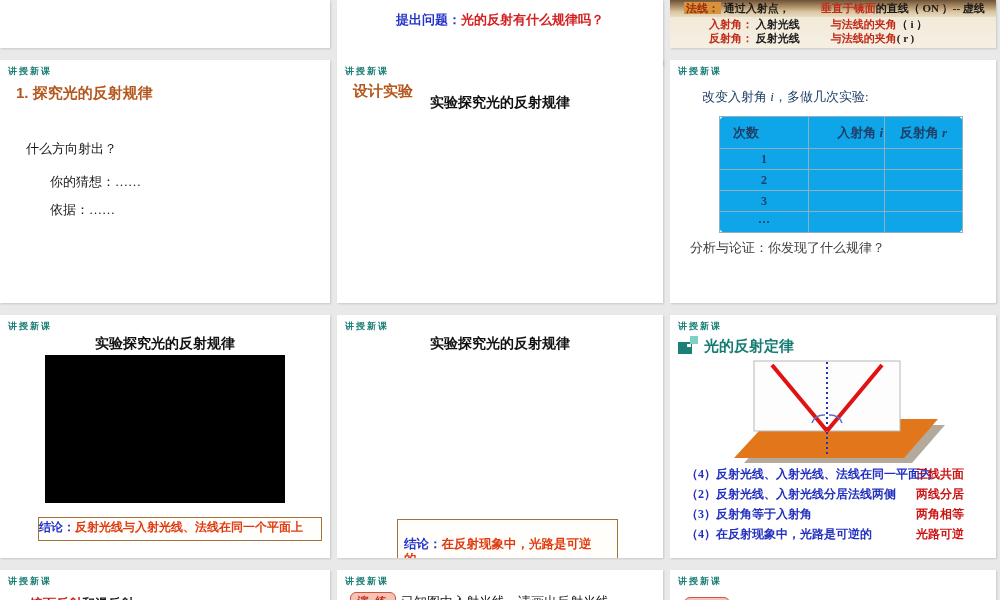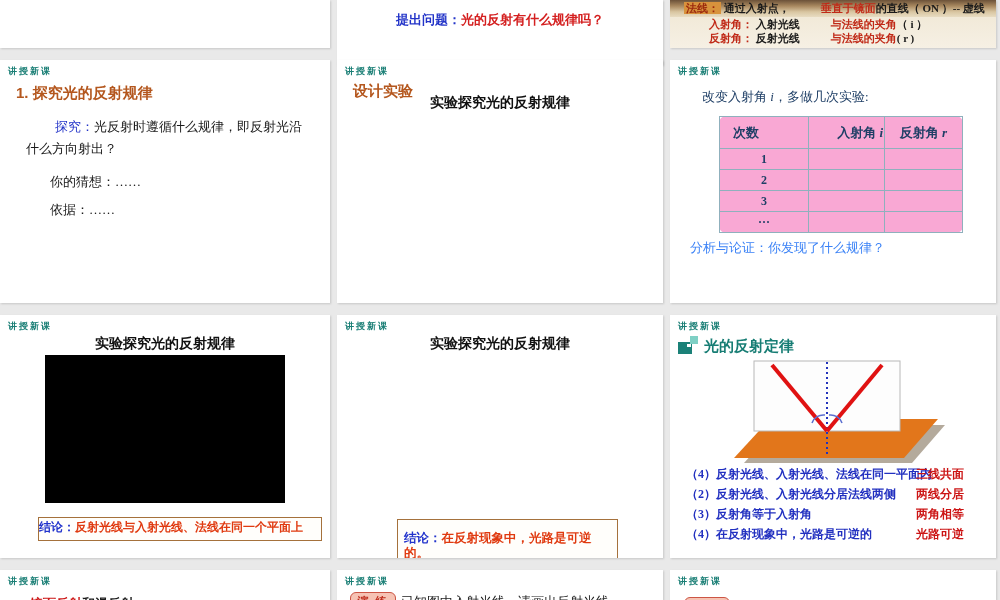--- a/index.html
+++ b/index.html
@@ -12,21 +12,21 @@
           color:#1b7f76;letter-spacing:2px;}
   .ser{font-family:"Liberation Serif",serif;}
   .abs{position:absolute;}
   .ctr{left:0;right:0;text-align:center;}
   .h-orange{color:#b4571e;font-weight:bold;font-size:15px;}
   .blue{color:#2233c8;}
   .red{color:#cc1414;}
   .navy{color:#1f3f66;}
   .blk{color:#1a1a1a;}
   .bold{font-weight:bold;}
-  .exp-table{border-collapse:collapse;background:#f9a8d4;border-radius:7px;}
+  .exp-table{border-collapse:collapse;background:#0ea5e9;border-radius:7px;}
   .exp-table td{border:1px solid #8fb0bd;font-family:"Liberation Serif",serif;
                 color:#1f3f66;font-weight:bold;}
   .exp-table .hd td{height:29px;font-size:13px;}
   .exp-table .bd td{height:18px;font-size:12px;text-align:center;}
   .concl-box{position:absolute;border:1px solid #a5713c;background:#fffefb;
              font-size:12px;font-weight:bold;font-family:"Liberation Serif",serif;}
   .c-label{color:#2233cc;}
   .c-text{color:#e03a10;}
   .law-item{position:absolute;left:16px;font-size:12px;font-weight:bold;color:#2230c0;
             font-family:"Liberation Serif",serif;white-space:nowrap;}
@@ -66,23 +66,20 @@
     </div>
     <div class="def-line" style="top:31px;left:8px;">
       <span class="def-red">反射角：</span>
       <span class="def-blk">反射光线</span><span class="def-red">与法线的夹角</span><span class="def-blk bold">( r )</span>
     </div>
   </div>
 
   <div class="slide" style="left:0;top:60px;width:330px;height:243px;">
     <div class="corner">讲授新课</div>
     <div class="abs h-orange" style="left:16px;top:24px;">1. 探究光的反射规律</div>
-    <div class="abs ser blk" style="left:55px;top:58px;font-size:13px;white-space:nowrap;">
-      <span class="blue">探究：</span><span>光反射时遵循什么规律，即反射光沿</span>
-    </div>
     <div class="abs ser blk" style="left:26px;top:80px;font-size:13px;">什么方向射出？</div>
     <div class="abs ser blk" style="left:50px;top:113px;font-size:13px;">你的猜想：……</div>
     <div class="abs ser blk" style="left:50px;top:141px;font-size:13px;">依据：……</div>
   </div>
 
   <div class="slide" style="left:337px;top:60px;width:326px;height:243px;">
     <div class="corner">讲授新课</div>
     <div class="abs h-orange ser" style="left:16px;top:22px;">设计实验</div>
     <div class="abs ctr" style="top:34px;font-size:14px;font-weight:bold;color:#111;">实验探究光的反射规律</div>
   </div>
@@ -116,36 +113,36 @@
         <td>&nbsp;</td>
             <td>&nbsp;</td>
       </tr>
       <tr class="bd">
         <td>···</td>
         <td>&nbsp;</td>
             <td>&nbsp;</td>
       </tr>
     </tbody>
       </table>
-    <div class="abs ser" style="left:20px;top:179px;font-size:13px;color:#3b82f6;">分析与论证：你发现了什么规律？</div>
+    <div class="abs ser" style="left:20px;top:179px;font-size:13px;color:#404040;">分析与论证：你发现了什么规律？</div>
   </div>
 
   <div class="slide" style="left:0;top:315px;width:330px;height:243px;">
     <div class="corner">讲授新课</div>
     <div class="abs ctr" style="top:20px;font-size:14px;font-weight:bold;color:#111;">实验探究光的反射规律</div>
     <div class="abs" style="left:45px;top:40px;width:240px;height:148px;background:#000;"></div>
     <div class="concl-box" style="left:26px;top:202px;width:282px;height:20px;padding:1px 0;white-space:nowrap;margin-left:12px;">
       <span class="c-label">结论：</span><span class="c-text">反射光线与入射光线、法线在同一个平面上</span>
     </div>
   </div>
 
   <div class="slide" style="left:337px;top:315px;width:326px;height:243px;">
     <div class="corner">讲授新课</div>
     <div class="abs ctr" style="top:20px;font-size:14px;font-weight:bold;color:#111;">实验探究光的反射规律</div>
-    <div class="concl-box" style="left:60px;top:204px;width:207px;height:32px;padding:11px 6px;line-height:15px;font-size:12.5px;">
+    <div class="concl-box" style="left:60px;top:204px;width:207px;height:32px;padding:17px 6px;line-height:15px;font-size:12.5px;">
       <span class="c-label">结论：</span><span class="c-text">在反射现象中，光路是可逆</span><br>
       <span class="c-text">的。</span>
     </div>
   </div>
 
   <div class="slide" style="left:670px;top:315px;width:326px;height:243px;">
     <div class="corner">讲授新课</div>
     <div class="abs" style="left:8px;top:21px;width:22px;height:18px;">
       <div class="abs" style="left:0;top:6px;width:14px;height:12px;background:#1b8178;"></div>
       <div class="abs" style="left:12px;top:0;width:8px;height:8px;background:#7fd0c5;"></div>

